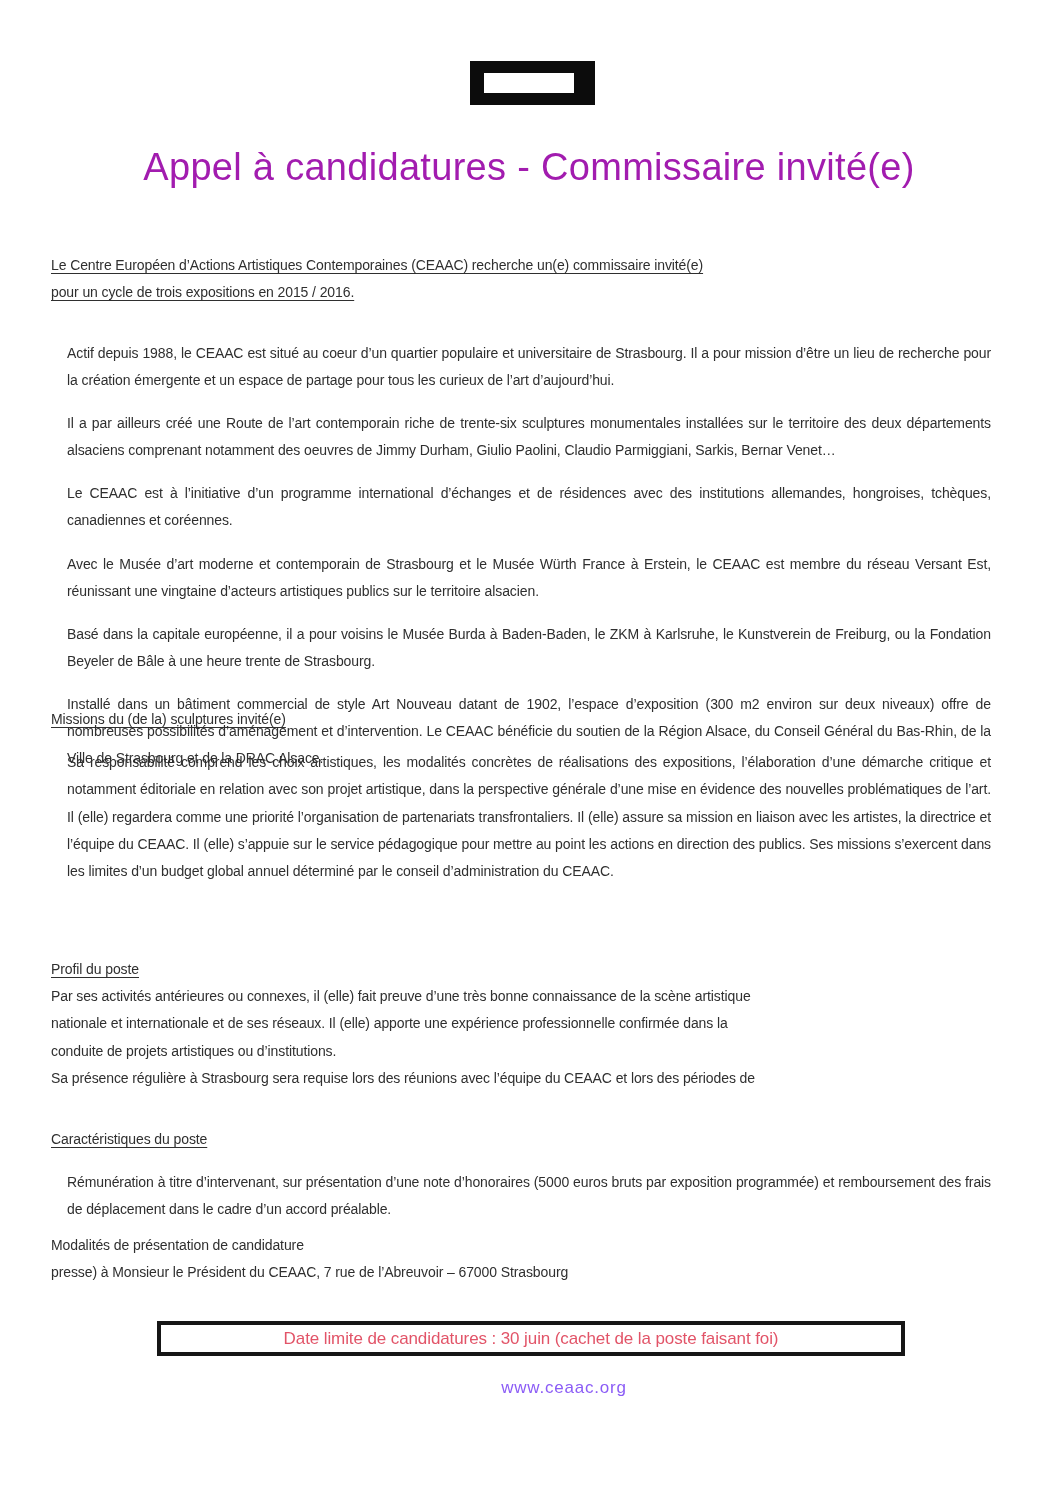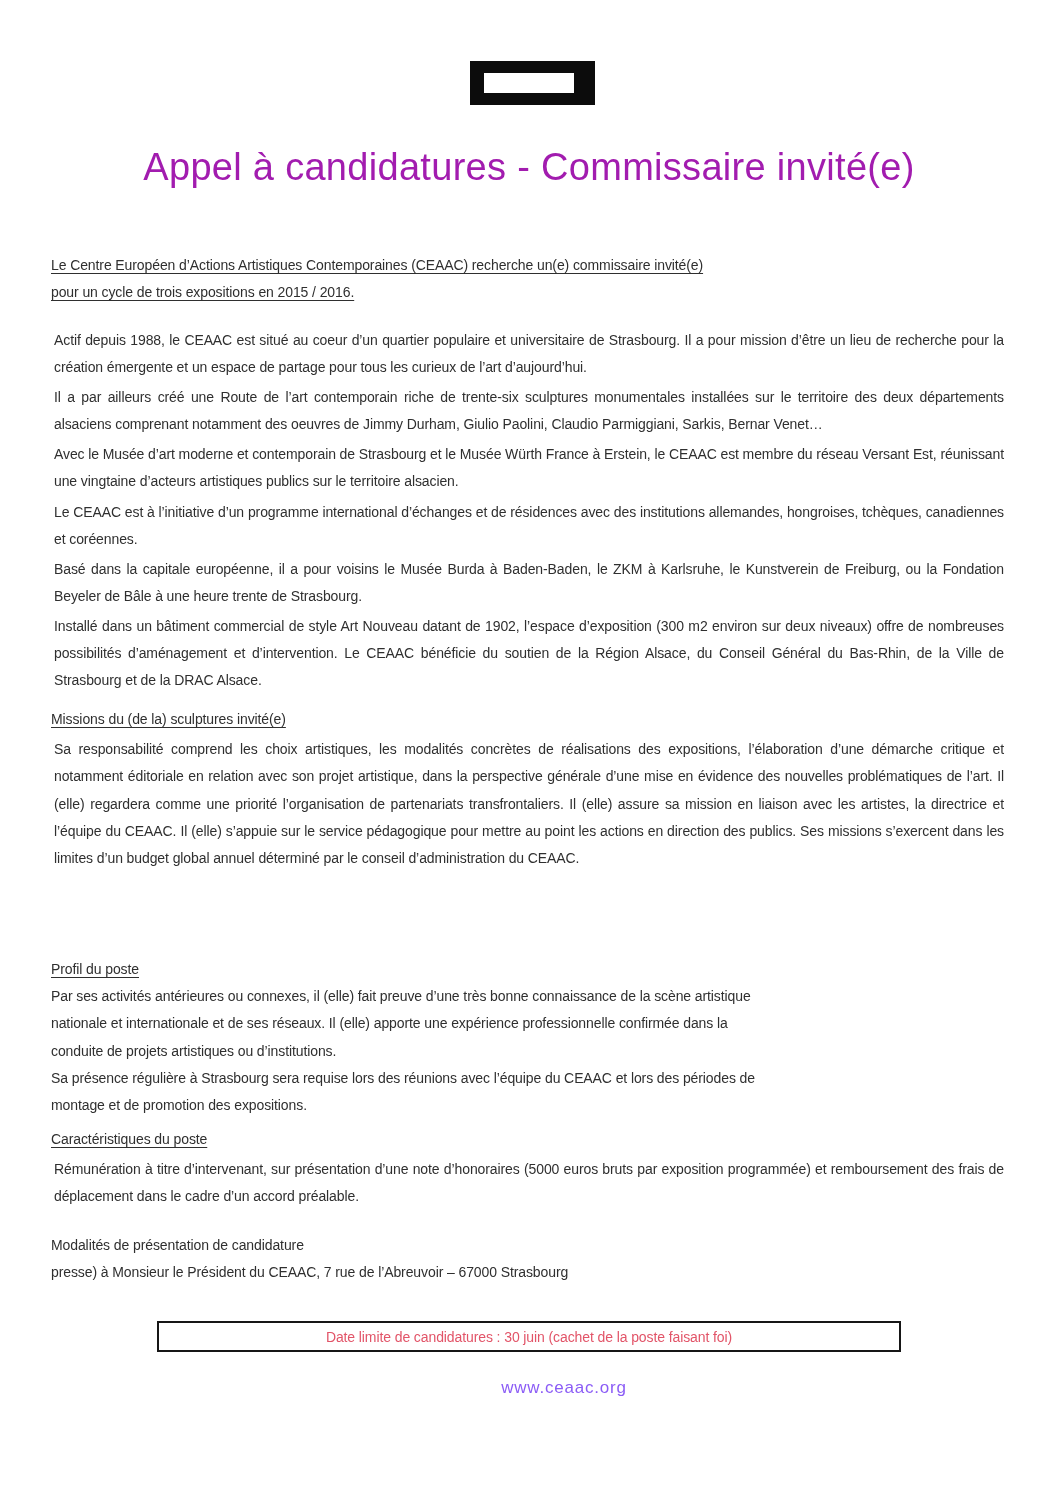--- a/index.html
+++ b/index.html
@@ -22,30 +22,30 @@
   .title {
     position: absolute; left: 0; top: 146px; width: 100%;
     text-align: center;
     font-size: 38px; font-weight: 300; color: #a21caf;
     letter-spacing: 0.3px;
   }
   .block {
     position: absolute; left: 51px; width: 956px;
     font-size: 14px; line-height: 27.2px; letter-spacing: -0.1px;
   }
-  .block p { margin: 3px; text-align: justify; }
+  .block p { margin: 16px; text-align: justify; }
   .line { white-space: nowrap; }
   .underlined { text-decoration: underline; text-underline-offset: 3px; text-decoration-thickness: 1px; }
   .heading { display: inline-block; }
   .datebox {
     position: absolute; left: 157px; top: 1321px;
     width: 740px; height: 27px;
-    border: 2px solid #8b5cf6;
+    border: 4px solid #8b5cf6;
     display: flex; align-items: center; justify-content: center;
-    font-size: 14px; letter-spacing: -0.1px;
+    font-size: 17px; letter-spacing: -0.1px;
   }
   .url {
     position: absolute; left: 0; top: 1378px; width: 100%;
     text-align: center; font-size: 17px; letter-spacing: 0.8px; color: #8b5cf6; padding-left: 35px;
   }
 </style>
 </head>
 <body>
 
 <div>
@@ -57,38 +57,37 @@
   <div class="title">Appel à candidatures - Commissaire invité(e)</div>
 
   <div class="block" style="top: 252px;">
     <div class="line underlined">Le Centre Européen d’Actions Artistiques Contemporaines (CEAAC) recherche un(e) commissaire invité(e)</div>
     <div class="line underlined">pour un cycle de trois expositions en 2015 / 2016.</div>
   </div>
 
   <div class="block" style="top: 324px; line-height: 27.1px;">
     <p>Actif depuis 1988, le CEAAC est situé au coeur d’un quartier populaire et universitaire de Strasbourg. Il a pour mission d’être un lieu de recherche pour la création émergente et un espace de partage pour tous les curieux de l’art d’aujourd’hui.</p>
     <p>Il a par ailleurs créé une Route de l’art contemporain riche de trente-six sculptures monumentales installées sur le territoire des deux départements alsaciens comprenant notamment des oeuvres de Jimmy Durham, Giulio Paolini, Claudio Parmiggiani, Sarkis, Bernar Venet…</p>
+    <p>Le CEAAC est à l’initiative d’un programme international d’échanges et de résidences avec des institutions allemandes, hongroises, tchèques, canadiennes et coréennes.</p>
     <p>Avec le Musée d’art moderne et contemporain de Strasbourg et le Musée Würth France à Erstein, le CEAAC est membre du réseau Versant Est, réunissant une vingtaine d’acteurs artistiques publics sur le territoire alsacien.</p>
-    <p>Le CEAAC est à l’initiative d’un programme international d’échanges et de résidences avec des institutions allemandes, hongroises, tchèques, canadiennes et coréennes.</p>
     <p>Basé dans la capitale européenne, il a pour voisins le Musée Burda à Baden-Baden, le ZKM à Karlsruhe, le Kunstverein de Freiburg, ou la Fondation Beyeler de Bâle à une heure trente de Strasbourg.</p>
     <p>Installé dans un bâtiment commercial de style Art Nouveau datant de 1902, l’espace d’exposition (300 m2 environ sur deux niveaux) offre de nombreuses possibilités d’aménagement et d’intervention. Le CEAAC bénéficie du soutien de la Région Alsace, du Conseil Général du Bas-Rhin, de la Ville de Strasbourg et de la DRAC Alsace.</p>
   </div>
 
   <div class="block" style="top: 706px;">
     <span class="heading underlined">Missions du (de la) sculptures invité(e)</span>
     <p>Sa responsabilité comprend les choix artistiques, les modalités concrètes de réalisations des expositions, l’élaboration d’une démarche critique et notamment éditoriale en relation avec son projet artistique, dans la perspective générale d’une mise en évidence des nouvelles problématiques de l’art. Il (elle) regardera comme une priorité l’organisation de partenariats transfrontaliers. Il (elle) assure sa mission en liaison avec les artistes, la directrice et l’équipe du CEAAC. Il (elle) s’appuie sur le service pédagogique pour mettre au point les actions en direction des publics. Ses missions s’exercent dans les limites d’un budget global annuel déterminé par le conseil d’administration du CEAAC.</p>
   </div>
 
   <div class="block" style="top: 956px;">
     <div><span class="heading underlined">Profil du poste</span></div>
     <div class="line">Par ses activités antérieures ou connexes, il (elle) fait preuve d’une très bonne connaissance de la scène artistique</div>
     <div class="line">nationale et internationale et de ses réseaux. Il (elle) apporte une expérience professionnelle confirmée dans la</div>
     <div class="line">conduite de projets artistiques ou d’institutions.</div>
     <div class="line">Sa présence régulière à Strasbourg sera requise lors des réunions avec l’équipe du CEAAC et lors des périodes de</div>
-    <div class="line">montage et de promotion des expositions.</div>
   </div>
 
   <div class="block" style="top: 1126px;">
     <span class="heading underlined">Caractéristiques du poste</span>
     <p>Rémunération à titre d’intervenant, sur présentation d’une note d’honoraires (5000 euros bruts par exposition programmée) et remboursement des frais de déplacement dans le cadre d’un accord préalable.</p>
   </div>
 
   <div class="block" style="top: 1232px;">
     <div>Modalités de présentation de candidature</div>
     <div class="line">presse) à Monsieur le Président du CEAAC, 7 rue de l’Abreuvoir – 67000 Strasbourg</div>

